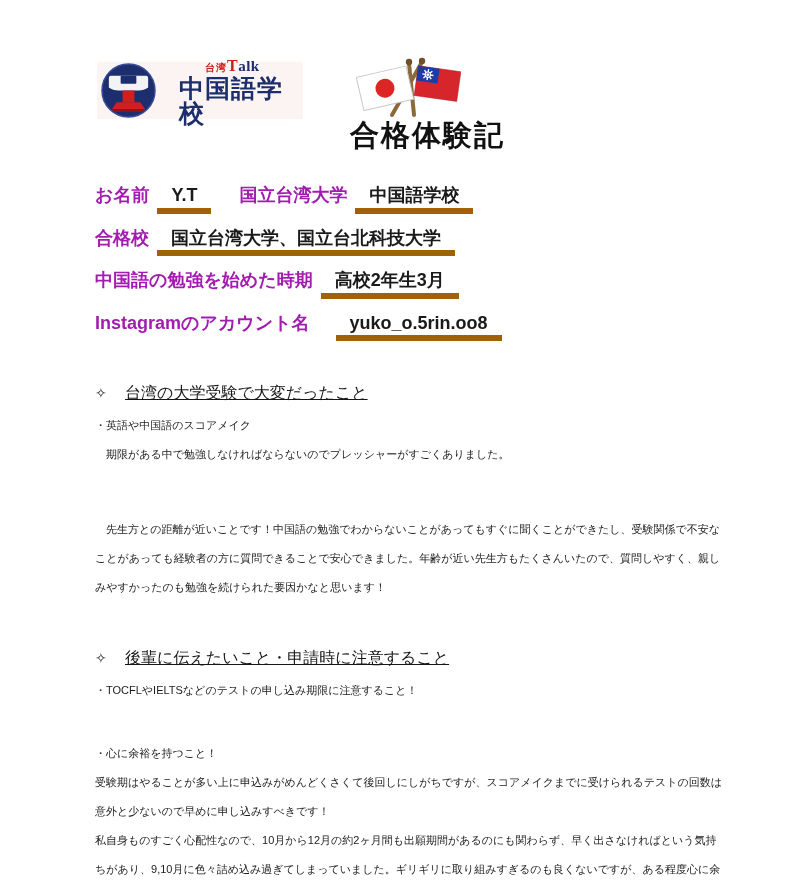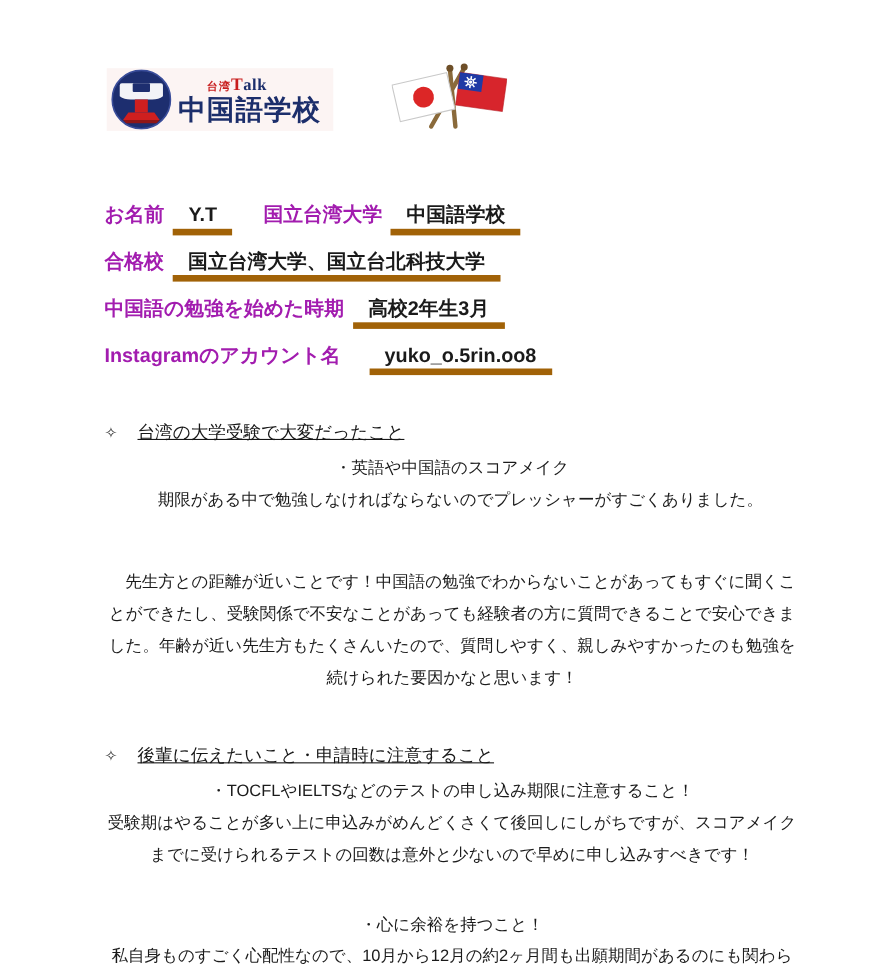--- a/index.html
+++ b/index.html
@@ -8,21 +8,21 @@
     font-family:"Liberation Sans","DejaVu Sans",sans-serif;
     color:#1a1a1a;
     -webkit-font-smoothing:antialiased;
   }
   .page{position:relative;width:809px;height:881px;background:#fff;}
 
   
   .header{position:relative;height:166px;}
   .logo-block{
     position:absolute;left:97px;top:62px;width:206px;height:57px;
-    background:#fcf4f3;display:flex;align-items:center;gap:6px;padding-left:4px;box-sizing:border-box;
+    background:#fcf4f3;display:flex;align-items:center;gap:23px;padding-left:4px;box-sizing:border-box;
   }
   .logo-circle{flex:0 0 auto;}
   .logo-text{display:flex;flex-direction:column;line-height:1;margin-top:2px;}
   .logo-line1{
     font-family:"Liberation Serif","DejaVu Serif",serif;font-weight:700;
     font-size:14px;letter-spacing:.5px;margin-left:26px;margin-bottom:2px;
   }
   .logo-taiwan{color:#c81e1e;font-size:10px;letter-spacing:1px;}
   .logo-talk-t{color:#c81e1e;font-size:16px;}
   .logo-talk-rest{color:#1c2e6b;font-size:15px;}
@@ -47,21 +47,21 @@
     padding:0 14px 1px 14px;margin-left:8px;
   }
   .bold{font-weight:700;}
   .semi{font-weight:600;}
 
   .sections{margin-top:42px;}
   .section{margin-top:46px;}
   .section:first-child{margin-top:0;}
   .section-heading{font-size:16px;font-weight:500;margin-bottom:7px;color:#161616;text-decoration:underline;}
   .section-heading .bullet{display:inline-block;width:30px;font-size:14px;color:#2a2a2a;}
-  .para{font-size:15px;line-height:29px;margin:0;color:#1b1b1b;text-align:center;}
+  .para{font-size:11px;line-height:29px;margin:0;color:#1b1b1b;}
   .gap-top{margin-top:34px;}
 </style>
 </head>
 <body>
 
 <div class="page">
 
   <div class="header">
 
     <div class="logo-block">
@@ -106,20 +106,21 @@
               <line x1="-4" y1="-4" x2="4" y2="4"></line>
               <line x1="-4" y1="4" x2="4" y2="-4"></line>
             </g>
           </g>
           <circle r="2.1" fill="#1f3aa5"></circle>
           <circle r="1.5" fill="#ffffff"></circle>
         </g>
       </g>
     </svg>
 
+    <div class="page-title">合格体験記</div>
   </div>
 
   <div class="content">
 
     <div class="form-section">
       <div class="form-row">
         <span class="label">お名前</span><span class="uline bold">Y.T</span><span class="gap"></span><span class="label">国立台湾大学</span><span class="uline semi">中国語学校</span>
       </div>
       <div class="form-row">
         <span class="label">合格校</span><span class="uline semi">国立台湾大学、国立台北科技大学</span>
@@ -144,20 +145,20 @@
 
       <div class="section">
         <p class="para">　先生方との距離が近いことです！中国語の勉強でわからないことがあってもすぐに聞くことができたし、受験関係で不安なことがあっても経験者の方に質問できることで安心できました。年齢が近い先生方もたくさんいたので、質問しやすく、親しみやすかったのも勉強を続けられた要因かなと思います！</p>
       </div>
 
       <div class="section">
         <div class="section-heading">
           <span class="bullet">✧</span><span>後輩に伝えたいこと・申請時に注意すること</span>
         </div>
         <p class="para">・TOCFLやIELTSなどのテストの申し込み期限に注意すること！</p>
+        <p class="para gap-top">・心に余裕を持つこと！</p>
         <p class="para">受験期はやることが多い上に申込みがめんどくさくて後回しにしがちですが、スコアメイクまでに受けられるテストの回数は意外と少ないので早めに申し込みすべきです！</p>
-        <p class="para gap-top">・心に余裕を持つこと！</p>
         <p class="para">私自身ものすごく心配性なので、10月から12月の約2ヶ月間も出願期間があるのにも関わらず、早く出さなければという気持ちがあり、9,10月に色々詰め込み過ぎてしまっていました。ギリギリに取り組みすぎるのも良くないですが、ある程度心に余裕を持って、追い込み過ぎずに取り組める方がいいかと思います！</p>
       </div>
 
     </div>
   </div>
 </div>
 
 </body></html>

